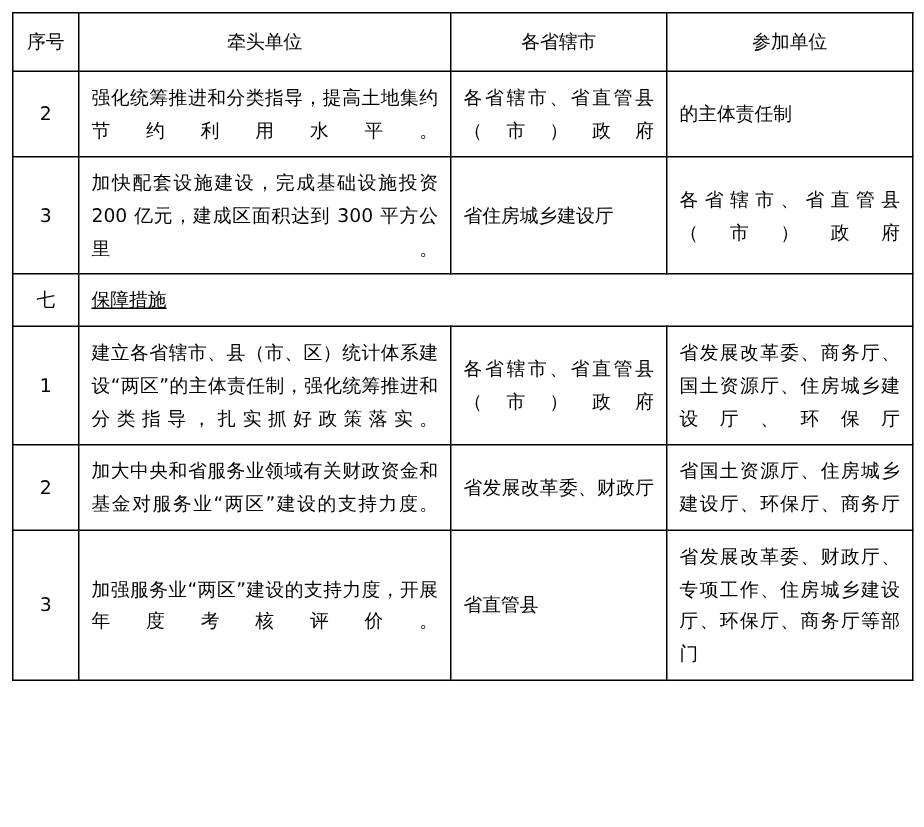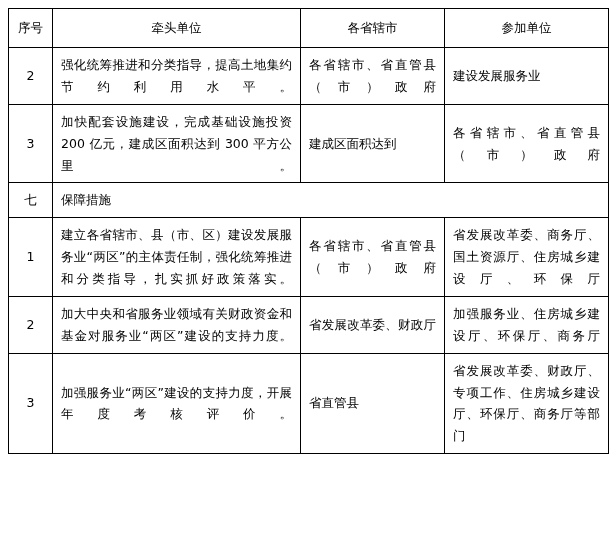--- a/index.html
+++ b/index.html
@@ -59,20 +59,21 @@
   td.cell-text.j {
     text-align-last: justify;
   }
   tr.section-row td.section-label {
     text-align: center;
     font-size: 12.5px;
   }
   tr.section-row td.section-title {
     text-align: left;
     font-size: 12.5px;
+    text-decoration: underline;
   }
 </style>
 </head>
 <body>
 
 <div class="sheet">
   <table class="doc-table">
     <colgroup>
       <col class="col-no">
       <col class="col-work">
@@ -86,47 +87,47 @@
         <th>各省辖市</th>
         <th>参加单位</th>
       </tr>
     </thead>
     <tbody>
 
       <tr>
         <td class="cell-no">2</td>
         <td class="cell-text j">强化统筹推进和分类指导，提高土地集约节约利用水平。</td>
         <td class="cell-text j">各省辖市、省直管县（市）政府</td>
-        <td class="cell-text">建设发展服务业</td>
+        <td class="cell-text">的主体责任制</td>
       </tr>
 
       <tr>
         <td class="cell-no">3</td>
         <td class="cell-text j">加快配套设施建设，完成基础设施投资 200 亿元，建成区面积达到 300 平方公里。</td>
-        <td class="cell-text">建成区面积达到</td>
+        <td class="cell-text">省住房城乡建设厅</td>
         <td class="cell-text j">各省辖市、省直管县（市）政府</td>
       </tr>
 
       <tr class="section-row">
         <td class="section-label">七</td>
         <td class="section-title" colspan="3">保障措施</td>
       </tr>
 
       <tr>
         <td class="cell-no">1</td>
-        <td class="cell-text j">建立各省辖市、县（市、区）建设发展服务业“两区”的主体责任制，强化统筹推进和分类指导，扎实抓好政策落实。</td>
+        <td class="cell-text j">建立各省辖市、县（市、区）统计体系建设“两区”的主体责任制，强化统筹推进和分类指导，扎实抓好政策落实。</td>
         <td class="cell-text j">各省辖市、省直管县（市）政府</td>
         <td class="cell-text j">省发展改革委、商务厅、国土资源厅、住房城乡建设厅、环保厅</td>
       </tr>
 
       <tr>
         <td class="cell-no">2</td>
         <td class="cell-text j">加大中央和省服务业领域有关财政资金和基金对服务业“两区”建设的支持力度。</td>
         <td class="cell-text j">省发展改革委、财政厅</td>
-        <td class="cell-text j">加强服务业、住房城乡建设厅、环保厅、商务厅</td>
+        <td class="cell-text j">省国土资源厅、住房城乡建设厅、环保厅、商务厅</td>
       </tr>
 
       <tr>
         <td class="cell-no">3</td>
         <td class="cell-text j">加强服务业“两区”建设的支持力度，开展年度考核评价。</td>
         <td class="cell-text">省直管县</td>
         <td class="cell-text j">省发展改革委、财政厅、专项工作、住房城乡建设厅、环保厅、商务厅等部门</td>
       </tr>
 
     </tbody>

